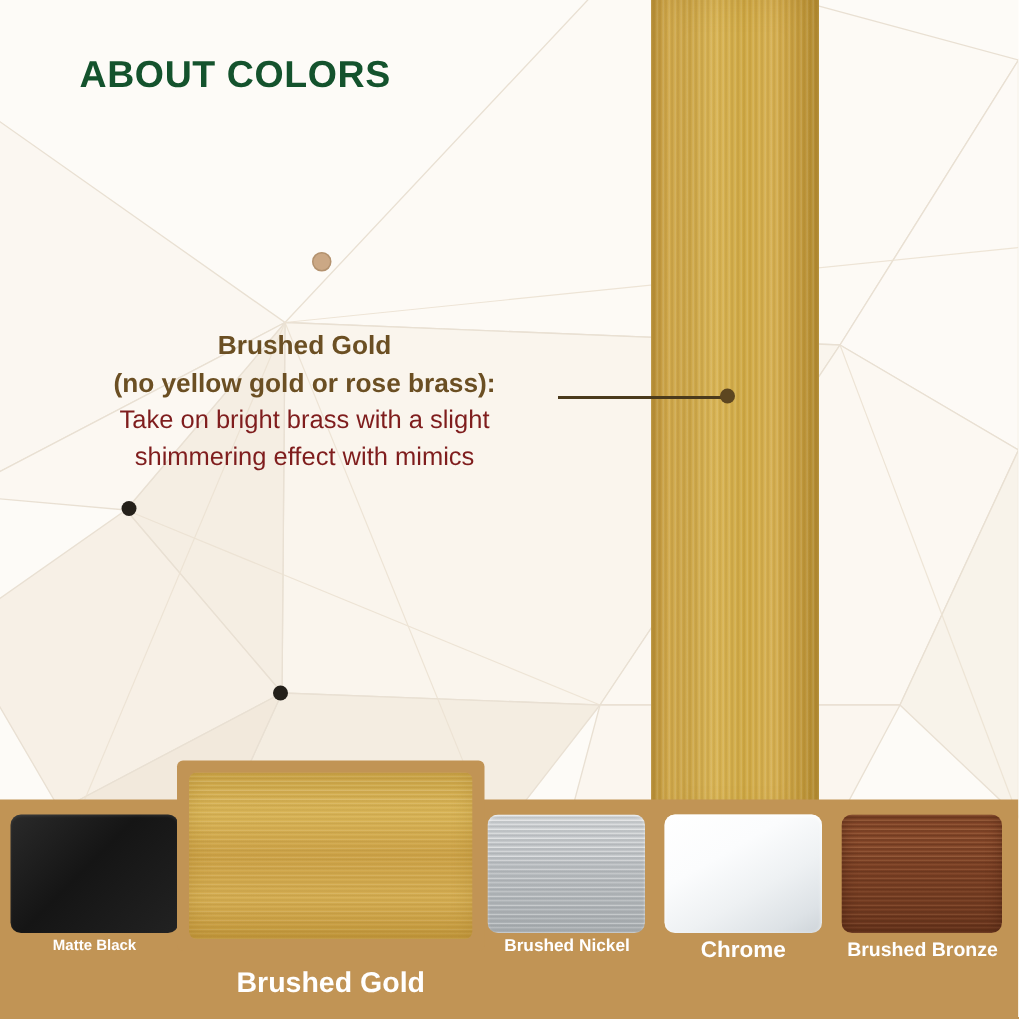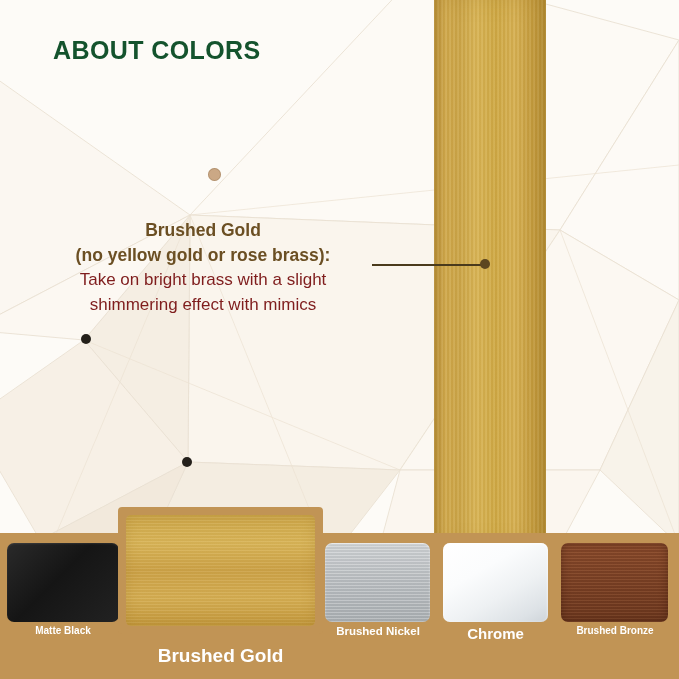--- a/index.html
+++ b/index.html
@@ -209,21 +209,21 @@
       repeating-linear-gradient(0deg,
         rgba(255,200,150,0.16) 0px,
         rgba(255,255,255,0.00) 1px,
         rgba(50,20,5,0.22) 2px,
         rgba(255,255,255,0.00) 3px),
       linear-gradient(180deg, #8a4b2c 0%, #7d4226 45%, #6d381f 100%);
     box-shadow: inset 0 0 10px rgba(40,15,5,0.35);
   }
   #label-brushed-bronze {
     left: 551px; top: 625px; width: 128px;
-    font-size: 10px;
+    font-size: 13px;
   }
 </style>
 </head>
 <body>
 
 <div id="canvas">
 
   <svg id="bg-polygons" viewBox="0 0 679 679" preserveAspectRatio="none">
     <rect x="0" y="0" width="679" height="679" fill="#fdfbf7"></rect>
     <g stroke="#e6dccd" stroke-width="0.9" fill="none" opacity="0.85">

